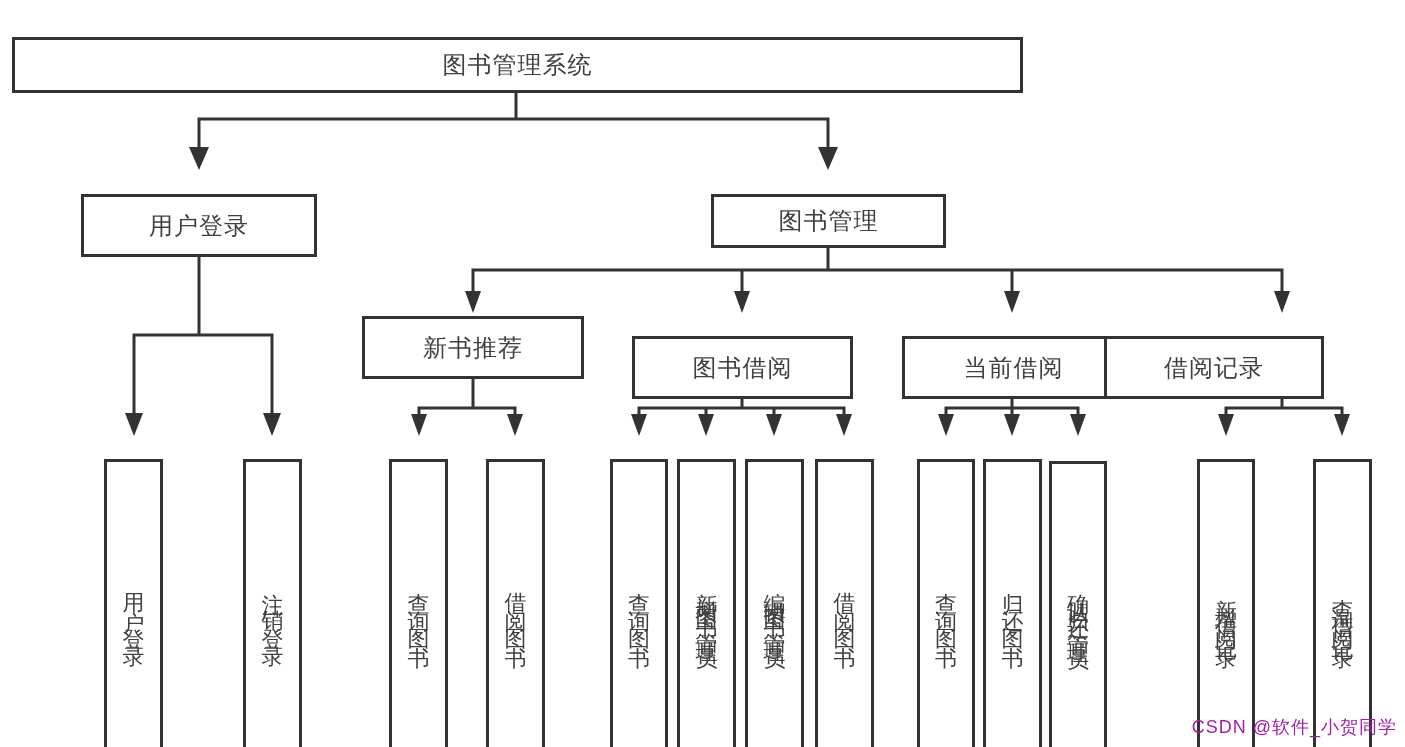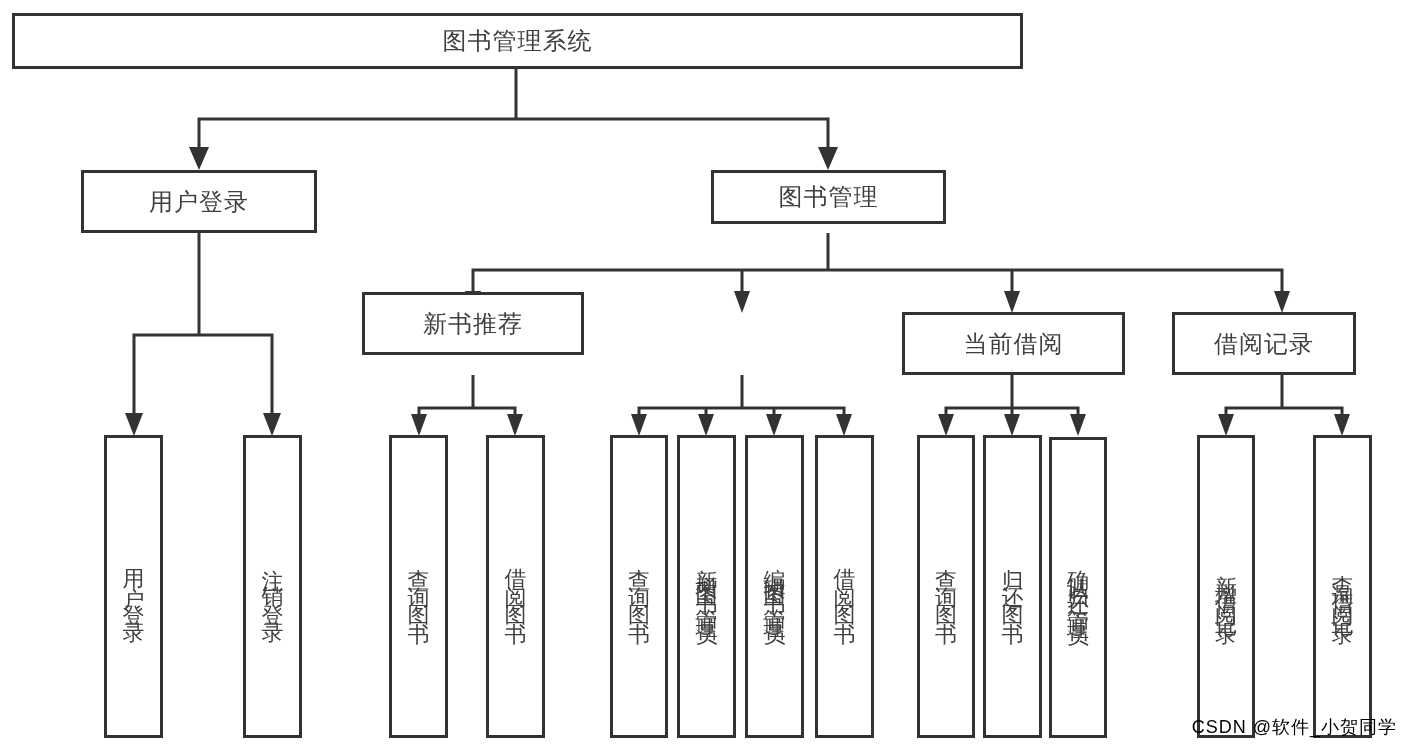--- a/index.html
+++ b/index.html
@@ -20,40 +20,41 @@
   }
   .node {
     position: absolute;
     border: 3px solid #333333;
     background: #ffffff;
     display: flex;
     align-items: center;
     justify-content: center;
     color: #404040;
     z-index: 2;
+    margin-top: 24px;
   }
   .h {
     font-size: 24px;
     letter-spacing: 1px;
     white-space: nowrap;
   }
   .v {
     font-size: 22px;
     writing-mode: vertical-rl;
     line-height: 1;
     letter-spacing: 10px;
   }
   .v.loose  { letter-spacing: 18px; }
   .v.tight  { letter-spacing: 8px; }
   .watermark {
     position: absolute;
     right: 8px;
     bottom: 8px;
     font-size: 18px;
-    color: #000000;
+    color: #a21caf;
     letter-spacing: 1px;
     z-index: 3;
     white-space: nowrap;
   }
 </style>
 </head>
 <body>
 
 <div class="canvas">
 
@@ -86,24 +87,27 @@
   <div class="node h" style="left:81px;top:170px;width:236px;height:63px">
     <span>用户登录</span>
   </div>
   <div class="node h" style="left:711px;top:170px;width:235px;height:54px">
     <span>图书管理</span>
   </div>
 
   <div class="node h" style="left:362px;top:292px;width:222px;height:63px">
     <span>新书推荐</span>
   </div>
+  <div class="node h" style="left:632px;top:312px;width:221px;height:63px">
+    <span>图书借阅</span>
+  </div>
   <div class="node h" style="left:902px;top:312px;width:223px;height:63px">
     <span>当前借阅</span>
   </div>
-  <div class="node h" style="left:1172px;top:312px;width:184px;height:63px">
+  <div class="node h" style="left:1104px;top:312px;width:220px;height:63px">
     <span>借阅记录</span>
   </div>
 
   <div class="node v loose" style="left:104px;top:435px;width:59px;height:303px">
     <span>用户登录</span>
   </div>
   <div class="node v loose" style="left:243px;top:435px;width:59px;height:303px">
     <span>注销登录</span>
   </div>
 

